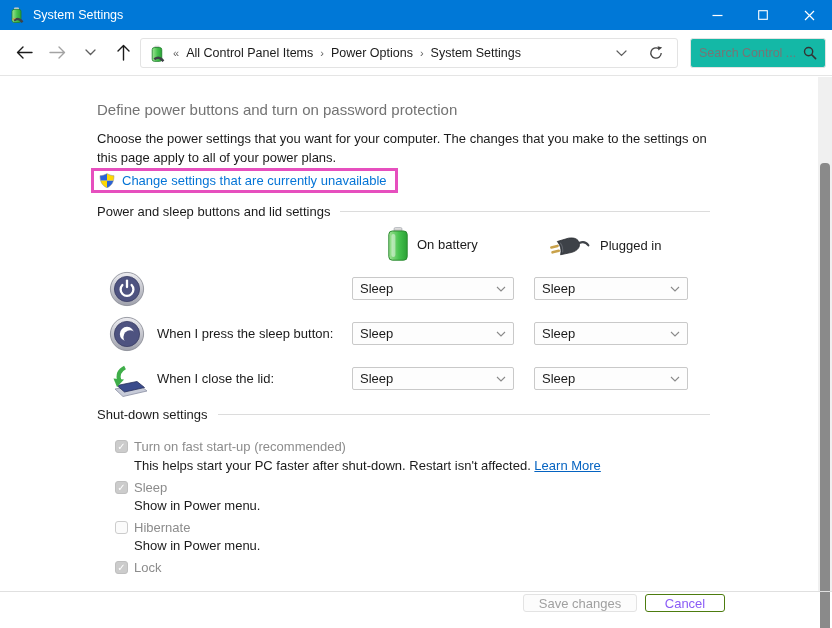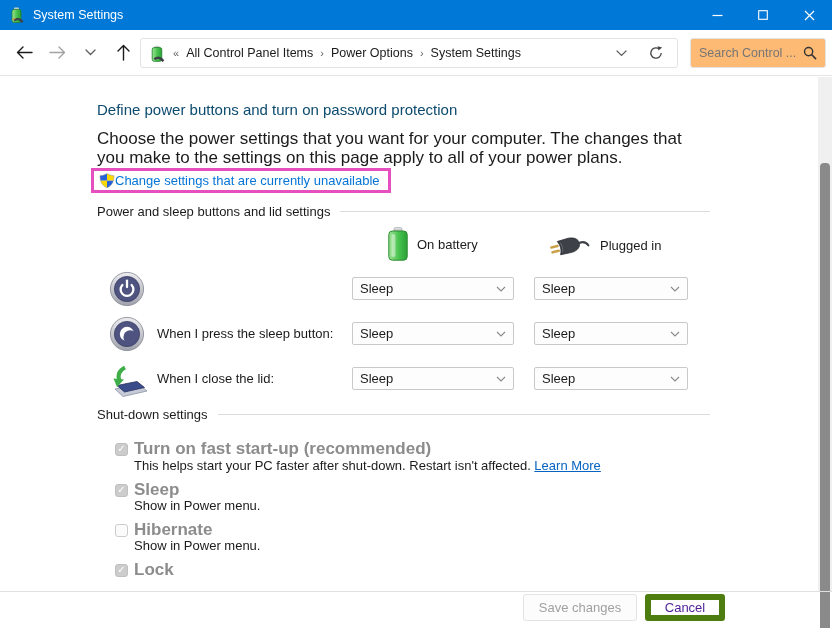--- a/index.html
+++ b/index.html
@@ -32,39 +32,39 @@
     border:1px solid #E3E3E3; border-radius:3px; background:#fff;
     display:flex; align-items:center; font-size:12.5px; color:#1b1b1b;
   }
   .addressbar .crumb-icon { margin:0 7px 0 8px; display:flex; }
   .addressbar .sep { color:#5f5f5f; margin:0 7px; font-size:11px; }
   .addressbar .overflow { color:#5f5f5f; margin-right:7px; font-size:11px; }
   .crumb { white-space:nowrap; cursor:default; }
   .addr-right { margin-left:auto; display:flex; align-items:center; gap:22px; padding-right:14px; }
   .searchbox {
     position:absolute; left:690px; top:8px; width:136px; height:30px;
-    border:1px solid #E3E3E3; border-radius:3px; background:#fdba74;
+    border:1px solid #E3E3E3; border-radius:3px; background:#14b8a6;
     display:flex; align-items:center; padding:0 8px;
   }
   .searchbox input {
     border:none; outline:none; flex:1; min-width:0; font-size:12.5px;
     font-family:"Liberation Sans", sans-serif; color:#1b1b1b; background:transparent;
   }
   .searchbox input::placeholder { color:#767676; }
 
   
   .scroll-track { position:absolute; right:0; top:77px; width:14px; height:514px; background:#F0F0F0; }
   .scroll-thumb { position:absolute; right:2px; top:86px; width:10px; height:488px; background:#8A8A8A; border-radius:4px; }
 
   
-  .heading { position:absolute; left:97px; top:101px; font-size:15px; color:#0c4a6e; }
-  .intro { position:absolute; left:97px; top:130px; width:616px; font-size:17px; line-height:18.5px; color:#1b1b1b; }
+  .heading { position:absolute; left:97px; top:101px; font-size:15px; color:#737373; }
+  .intro { position:absolute; left:97px; top:130px; width:616px; font-size:13px; line-height:18.5px; color:#1b1b1b; }
   .admin-box {
     position:absolute; left:91px; top:168px; height:25px;
-    border:3px solid #E64FBE; display:flex; align-items:center; padding:0 8px 0 5px; 
+    border:3px solid #E64FBE; display:flex; align-items:center; padding:0 8px 0 5px; gap:7px;
     background:#fff;
   }
   .admin-link { font-size:13px; color:#0574D6; cursor:pointer; }
 
   .section-head { position:absolute; left:97px; width:613px; display:flex; align-items:center; }
   .section-head .txt { font-size:13px; color:#1b1b1b; white-space:nowrap; }
   .section-head .rule { flex:1; height:1px; background:#DCDCDC; margin-left:10px; }
   #sec-power { top:204px;justify-content:flex-end; }
   #sec-shutdown { top:407px; }
 
@@ -86,37 +86,37 @@
   .combo.c2 { left:534px; width:154px; }
   .combo .chev { margin-left:auto; display:flex; }
 
   .opt-label-row { position:absolute; left:115px; display:flex; align-items:center; gap:6px; }
   .checkbox {
     width:13px; height:13px; border-radius:3px; flex:0 0 13px;
     display:flex; align-items:center; justify-content:center;
   }
   .checkbox.checked { background:#CCCCCC; border:1px solid #BFBFBF; color:#fff; font-size:10px; line-height:10px; }
   .checkbox.unchecked { background:#FBFBFB; border:1px solid #CCCCCC; }
-  .opt-label { font-size:17px; font-weight:bold; color:#8C8C8C; }
+  .opt-label { font-size:13px; font-weight:normal; color:#8C8C8C; }
   .opt-desc { position:absolute; left:134px; font-size:13px; color:#1b1b1b; }
   .learn-link { color:#0563C1; text-decoration:underline; cursor:pointer;margin-top:28px; }
   #opt0-label { top:439px; } #opt0-desc { top:458px; }
   #opt1-label { top:480px; } #opt1-desc { top:498px; }
   #opt2-label { top:520px; } #opt2-desc { top:538px; }
   #opt3-label { top:560px; }
 
   
   .footer-rule { position:absolute; left:0; top:591px; width:832px; height:1px; background:#E0E0E0; }
   .btn {
-    position:absolute; top:594px; height:27px; font-size:13px;
+    position:absolute; top:594px; height:18px; font-size:13px;
     display:flex; align-items:center; justify-content:center;
     border-radius:3px; font-family:"Liberation Sans", sans-serif;
   }
   #btn-save { left:523px; width:114px; background:#FCFCFC; border:1px solid #E3E3E3; color:#A0A0A0; }
-  #btn-cancel { left:645px; width:80px; background:#FFFFFF; border:6px solid #4d7c0f; color:#4c1d95; cursor:pointer; }
+  #btn-cancel { left:645px; width:80px; background:#FFFFFF; border:1px solid #4d7c0f; color:#8b5cf6; cursor:pointer; }
 
   svg { display:block; }
 </style>
 </head>
 <body>
 
 <svg width="0" height="0" style="position:absolute">
   <defs>
     <linearGradient id="ringGrad" x1="0" y1="0" x2="0" y2="1">
       <stop offset="0" stop-color="#EDEDF1"></stop>

